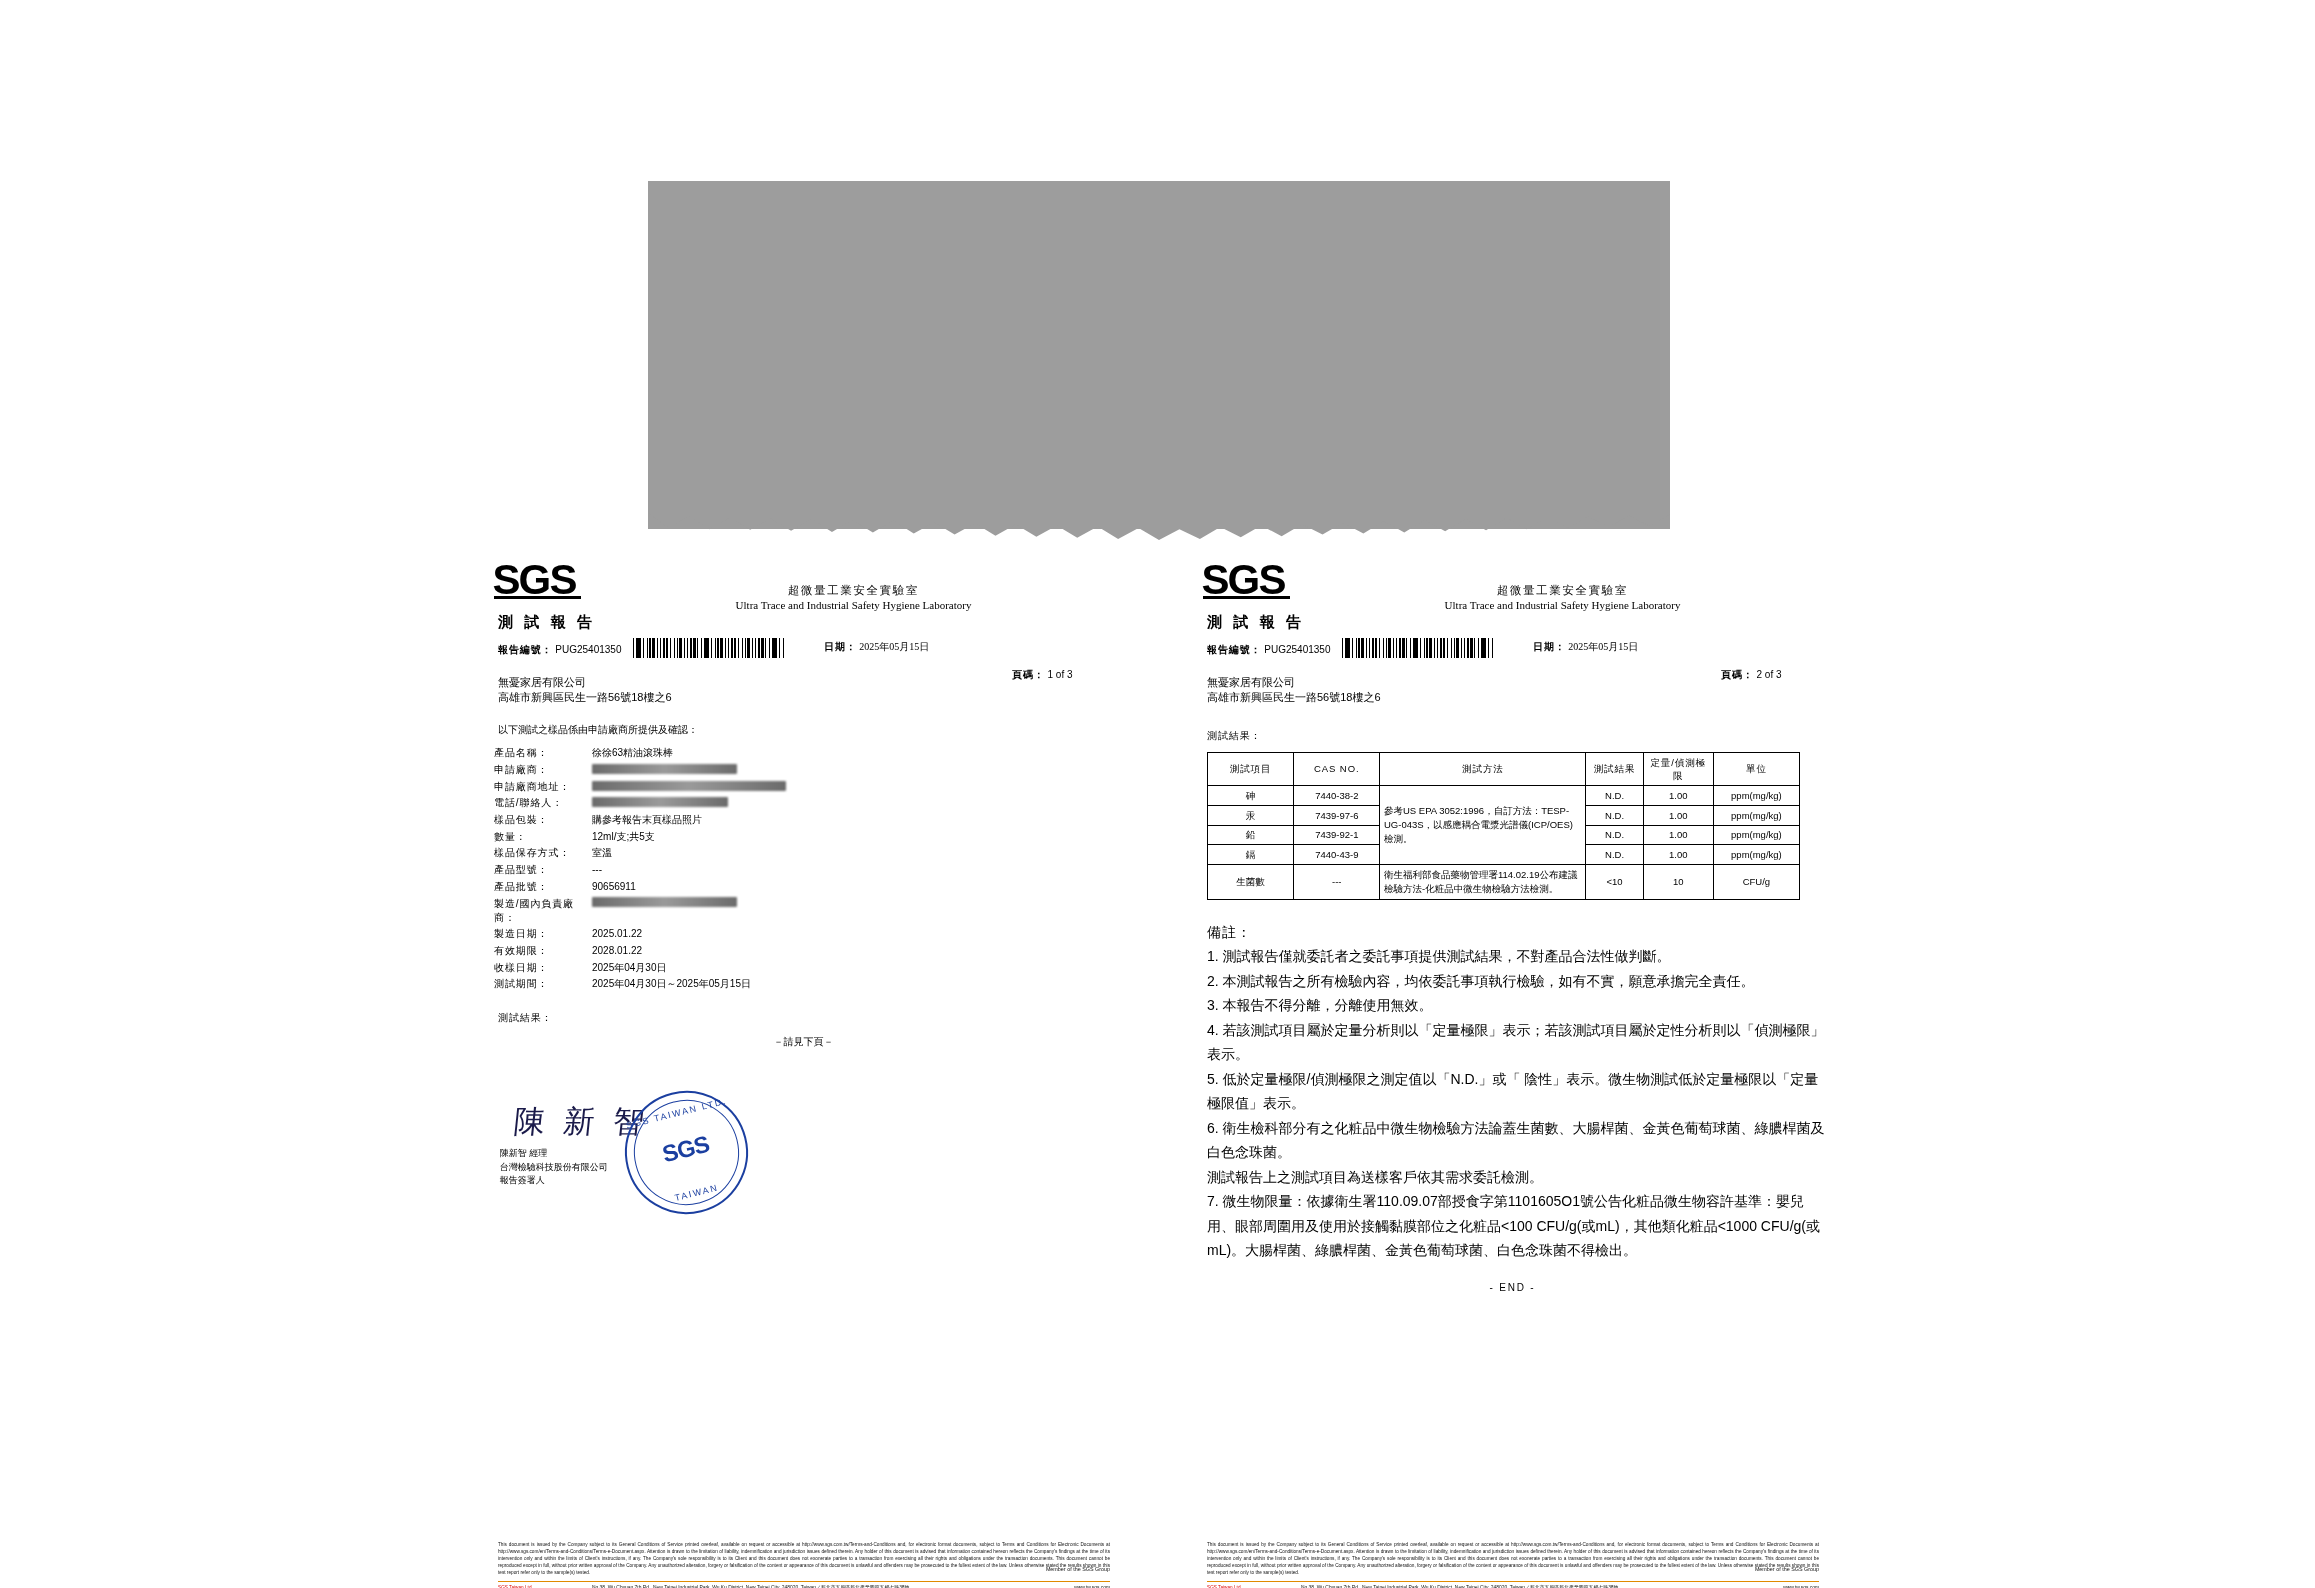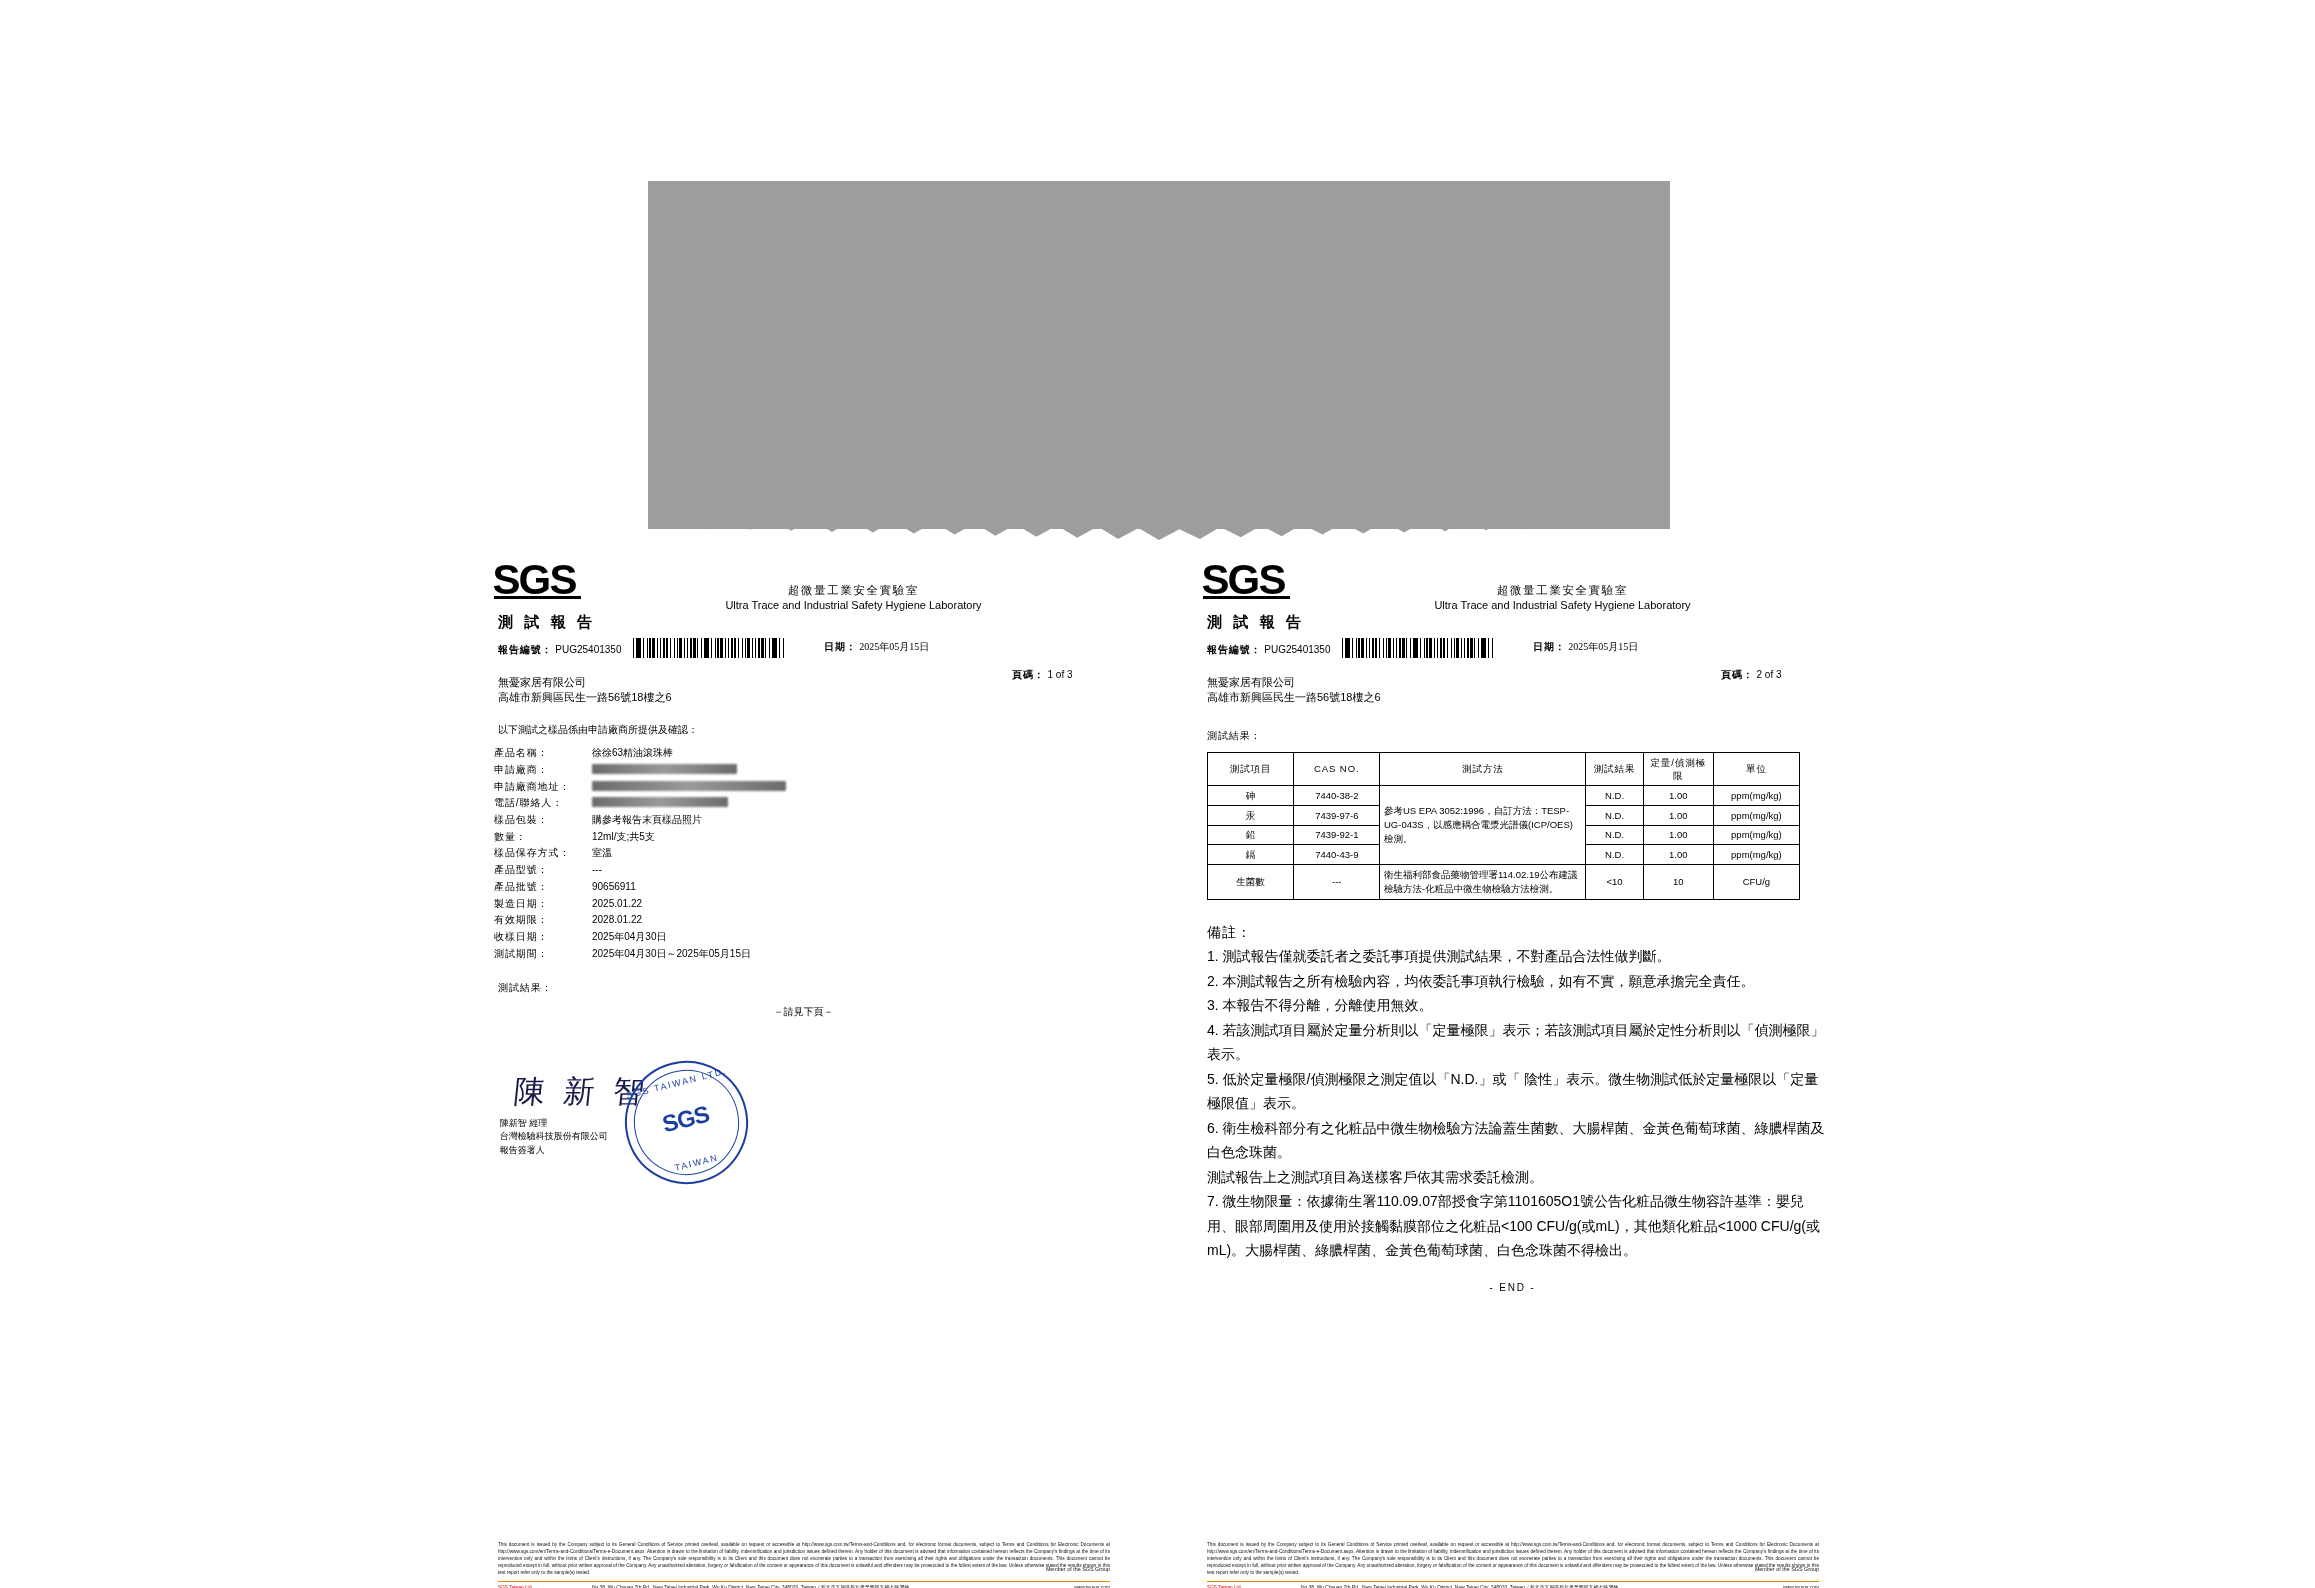--- a/index.html
+++ b/index.html
@@ -71,20 +71,21 @@
   .hdr {
     position: relative;
     height: 72px;
   }
   .hdr-right {
     position: absolute;
     left: 208px;
     top: 23.5px;
     text-align: center;
     width: 317px;
+    font-family: Liberation Serif, serif;
   }
   .lab-zh { font-size: 11.3px; letter-spacing: 1.8px; }
   .lab-en { font-size: 11px; }
   .report-title {
     position: absolute;
     left: 11px;
     top: 52px;
     font-size: 15px;
     font-weight: bold;
     letter-spacing: 3.6px;
@@ -325,20 +326,24 @@
       <div class="k">樣品保存方式：</div>
       <div class="v">室溫</div>
     </div>
     <div class="row">
       <div class="k">產品型號：</div>
       <div class="v">---</div>
     </div>
     <div class="row">
       <div class="k">產品批號：</div>
       <div class="v">90656911</div>
+    </div>
+    <div class="row">
+      <div class="k">製造/國內負責廠商：</div>
+      <div class="v"><span class="blur" style="width:145px">&nbsp;</span></div>
     </div>
     <div class="row">
       <div class="k">製造日期：</div>
       <div class="v">2025.01.22</div>
     </div>
     <div class="row">
       <div class="k">有效期限：</div>
       <div class="v">2028.01.22</div>
     </div>
     <div class="row">

